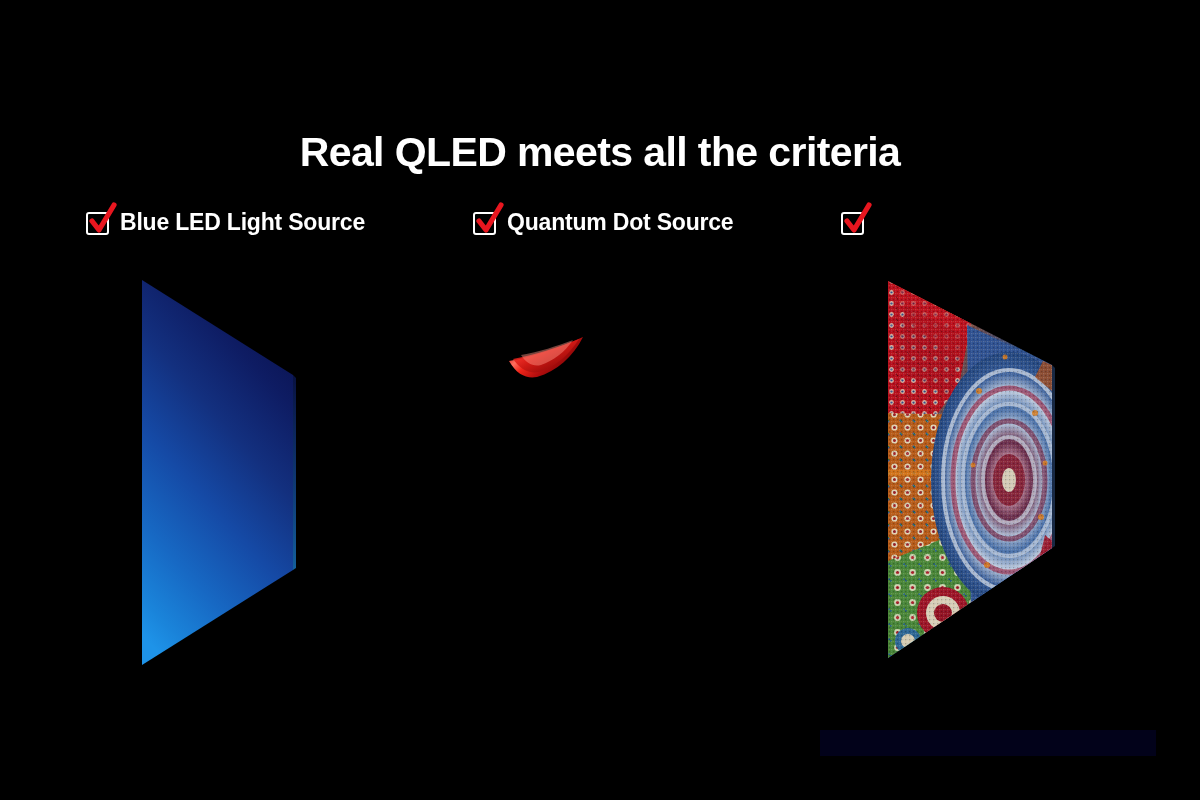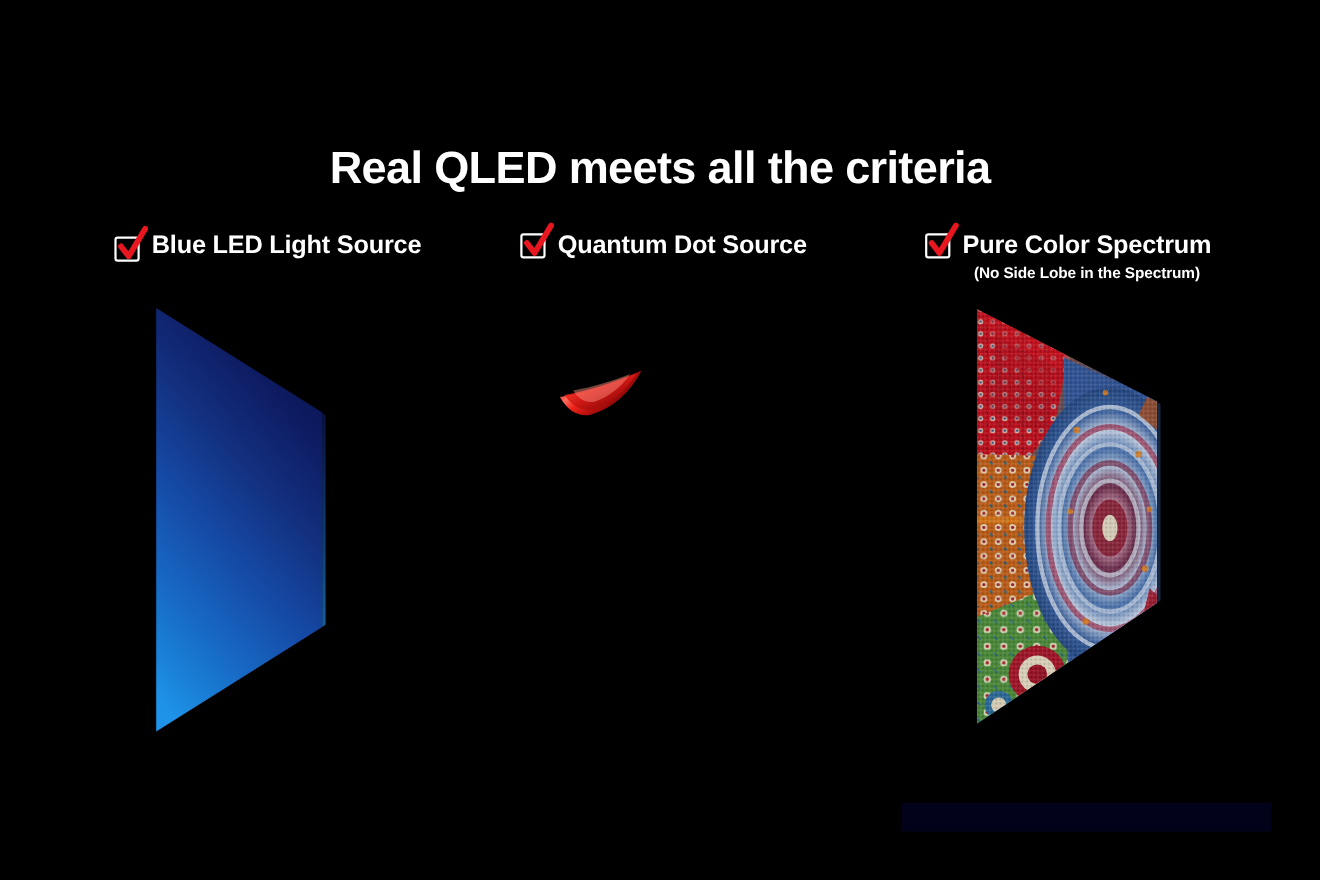--- a/index.html
+++ b/index.html
@@ -74,21 +74,21 @@
   .criterion-sub {
     color: #ffffff;
     font-size: 14px;
     font-weight: bold;
     letter-spacing: -0.1px;
     line-height: 18px;
     white-space: nowrap;
     text-align: center;
   }
 
-  #head-blue   { left: 104px;  top: 206px; align-items: flex-end; }
+  #head-blue   { left: 86px;  top: 206px; }
   #head-qd     { left: 473px; top: 206px; }
   #head-spec   { left: 841px; top: 206px; }
   #head-spec .criterion-sub { margin-top: 1px; }
 
   
   #panel-blue {
     position: absolute;
     left: 130px;
     top: 270px;
     width: 180px;
@@ -1883,21 +1883,17 @@
       <span class="criterion-label">Quantum Dot Source</span>
     </span>
   </div>
 
   <div id="head-spec" class="criterion-head">
     <span class="check-box">
       <svg viewBox="0 0 30 32">
         <path d="M5,18 L12,27 L27,2" fill="none" stroke="#e8161f" stroke-width="5.2" stroke-linecap="round" stroke-linejoin="round"></path>
       </svg>
     </span>
-    <span class="criterion-text">
-      <span class="criterion-label">Pure Color Spectrum</span>
-      <div class="criterion-sub">(No Side Lobe in the Spectrum)</div>
-    </span>
   </div>
 
   <div id="bottom-band"></div>
 
 </div>
 
 </body></html>

